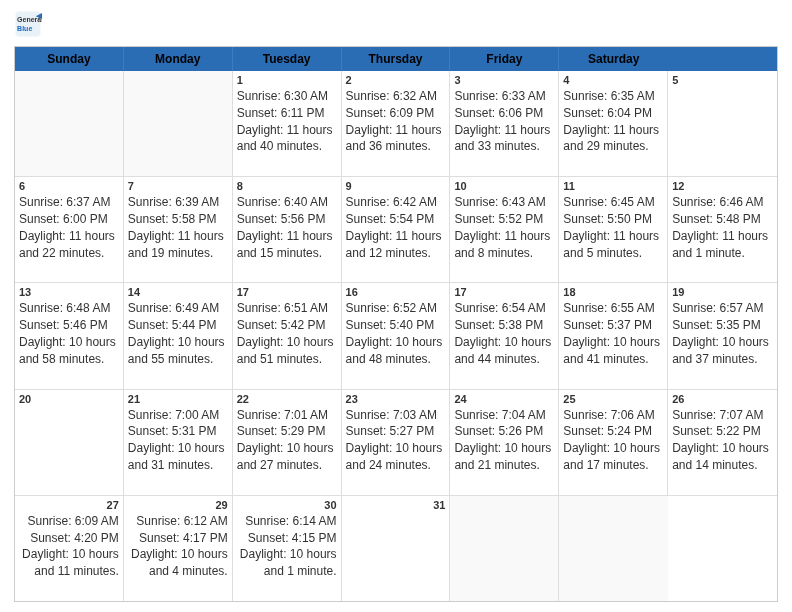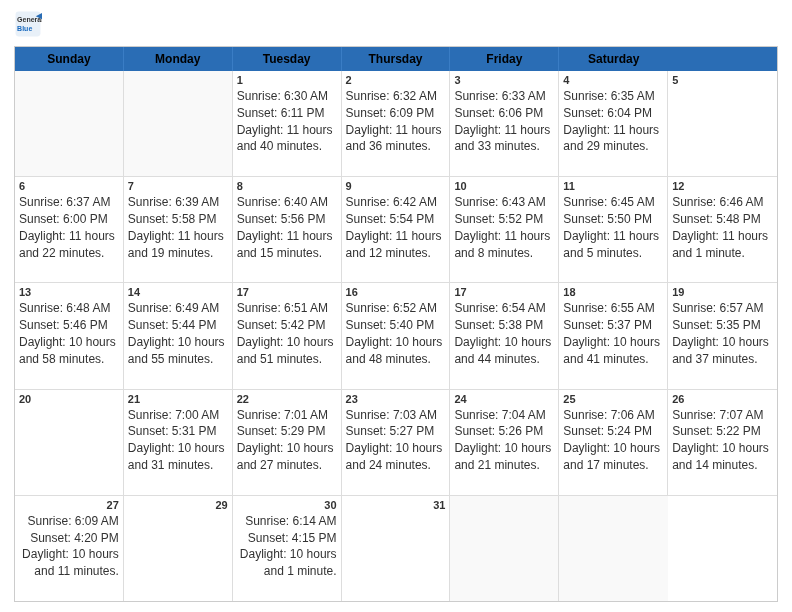--- a/index.html
+++ b/index.html
@@ -239,20 +239,21 @@
             <div class="cell-info">Sunrise: 7:07 AM<br>Sunset: 5:22 PM<br>Daylight: 10 hours and 14 minutes.</div>
           </div>
         </div>
         <div class="cal-row">
           <div class="cal-cell">
             <span class="day-num">27</span>
             <div class="cell-info">Sunrise: 6:09 AM<br>Sunset: 4:20 PM<br>Daylight: 10 hours and 11 minutes.</div>
           </div>
           <div class="cal-cell">
             <span class="day-num">29</span>
+            <div class="cell-info">Sunrise: 6:12 AM<br>Sunset: 4:17 PM<br>Daylight: 10 hours and 4 minutes.</div>
           </div>
           <div class="cal-cell">
             <span class="day-num">30</span>
             <div class="cell-info">Sunrise: 6:14 AM<br>Sunset: 4:15 PM<br>Daylight: 10 hours and 1 minute.</div>
           </div>
           <div class="cal-cell">
             <span class="day-num">31</span>
           </div>
           <div class="cal-cell empty"></div>
           <div class="cal-cell empty"></div>

